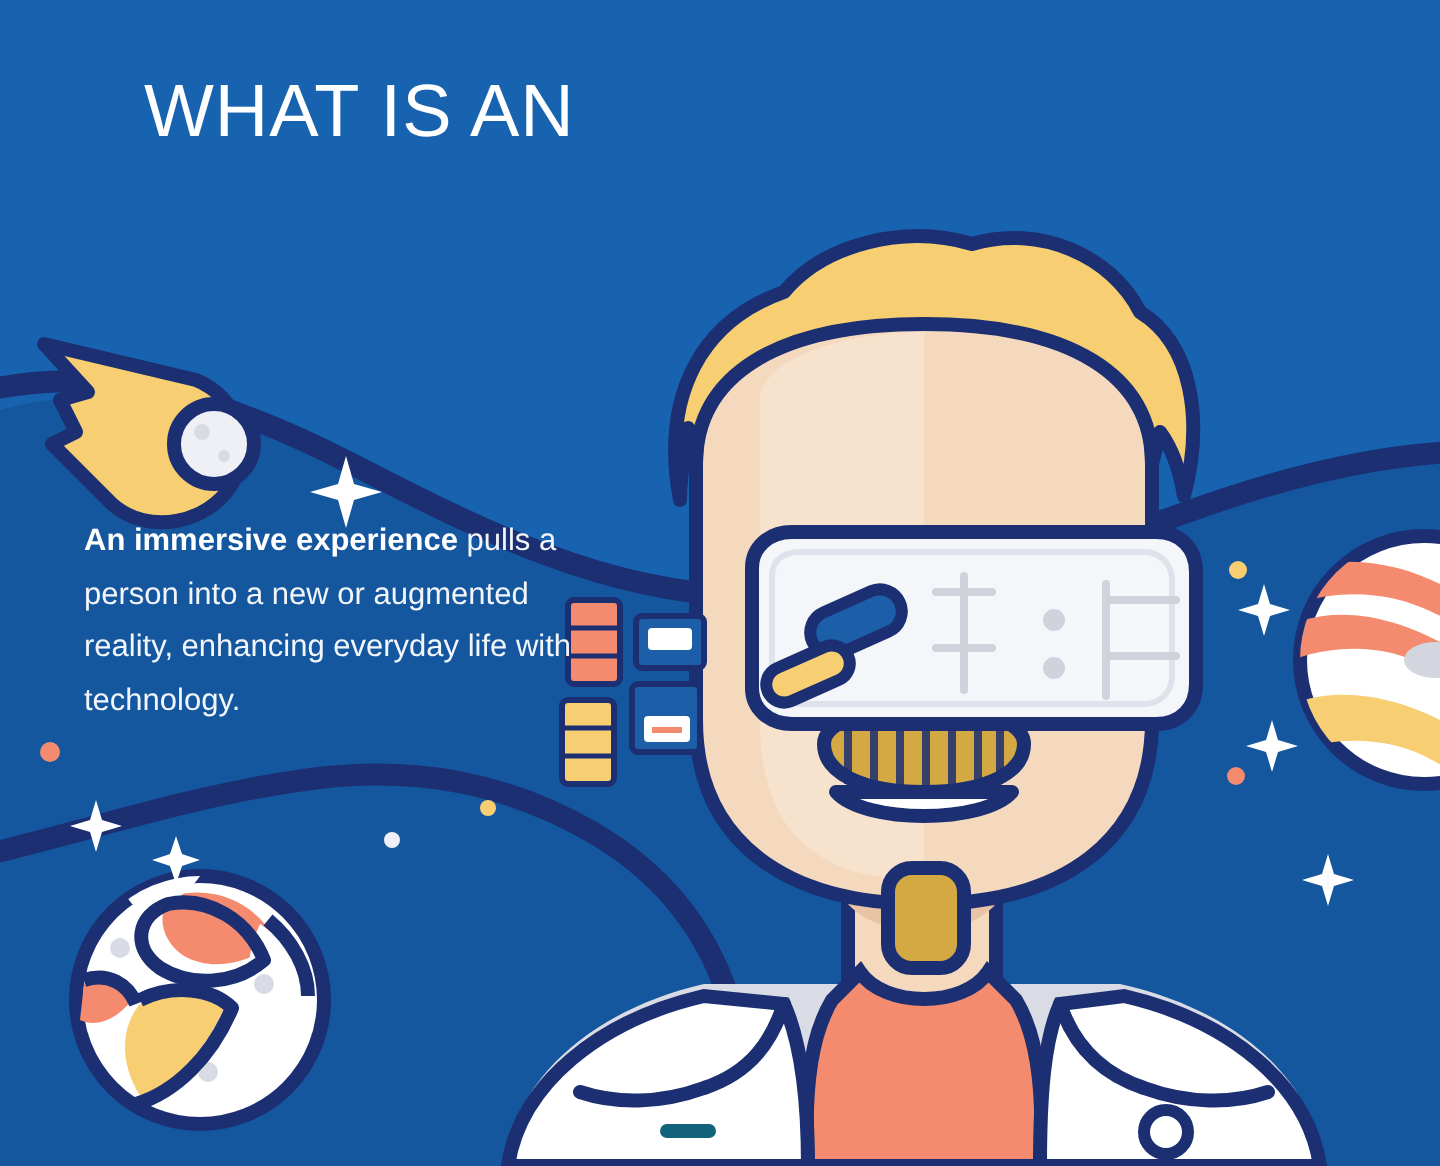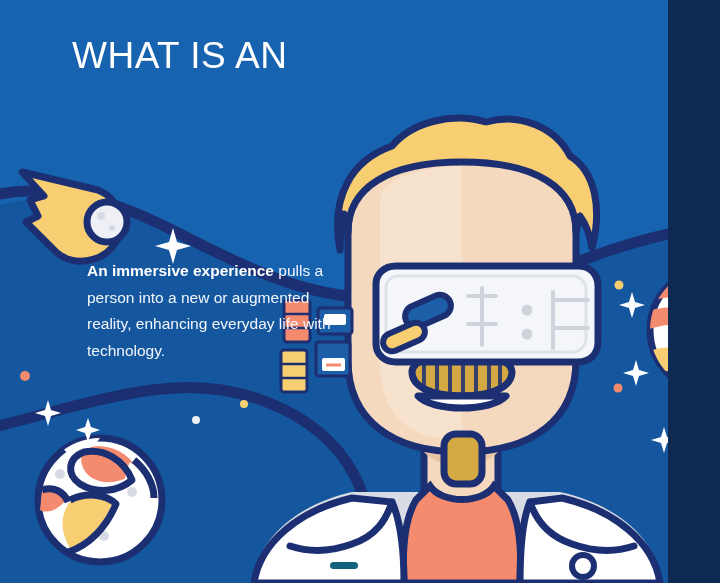--- a/index.html
+++ b/index.html
@@ -2,26 +2,25 @@
 <html><head>
 <meta charset="utf-8">
 <style>
   html, body {
     margin: 0;
     padding: 0;
     background: #0f2a52;
   }
   #stage {
     position: relative;
-    width: 648px;
+    width: 720px;
     height: 583px;
     overflow: hidden;
     background: #1763b0;
     font-family: "Liberation Sans", sans-serif;
-    padding-left: 20px;
   }
   #artboard {
     position: absolute;
     inset: 0;
     width: 720px;
     height: 583px;
   }
   
   .text-layer {
     position: absolute;
@@ -54,21 +53,20 @@
     white-space: nowrap;
     margin: 0;
     margin-top: 2px;
   }
   .body-block {
     position: absolute;
     left: 42px;
     top: 258px;
     width: 250px;
     pointer-events: auto;
-    margin-left: 45px;
   }
   .body-text {
     font-family: "Liberation Sans", sans-serif;
     font-size: 15.5px;
     line-height: 26.5px;
     color: #f2f6fb;
     margin: 0;
   }
   .body-text .lead {
     font-weight: 700;

